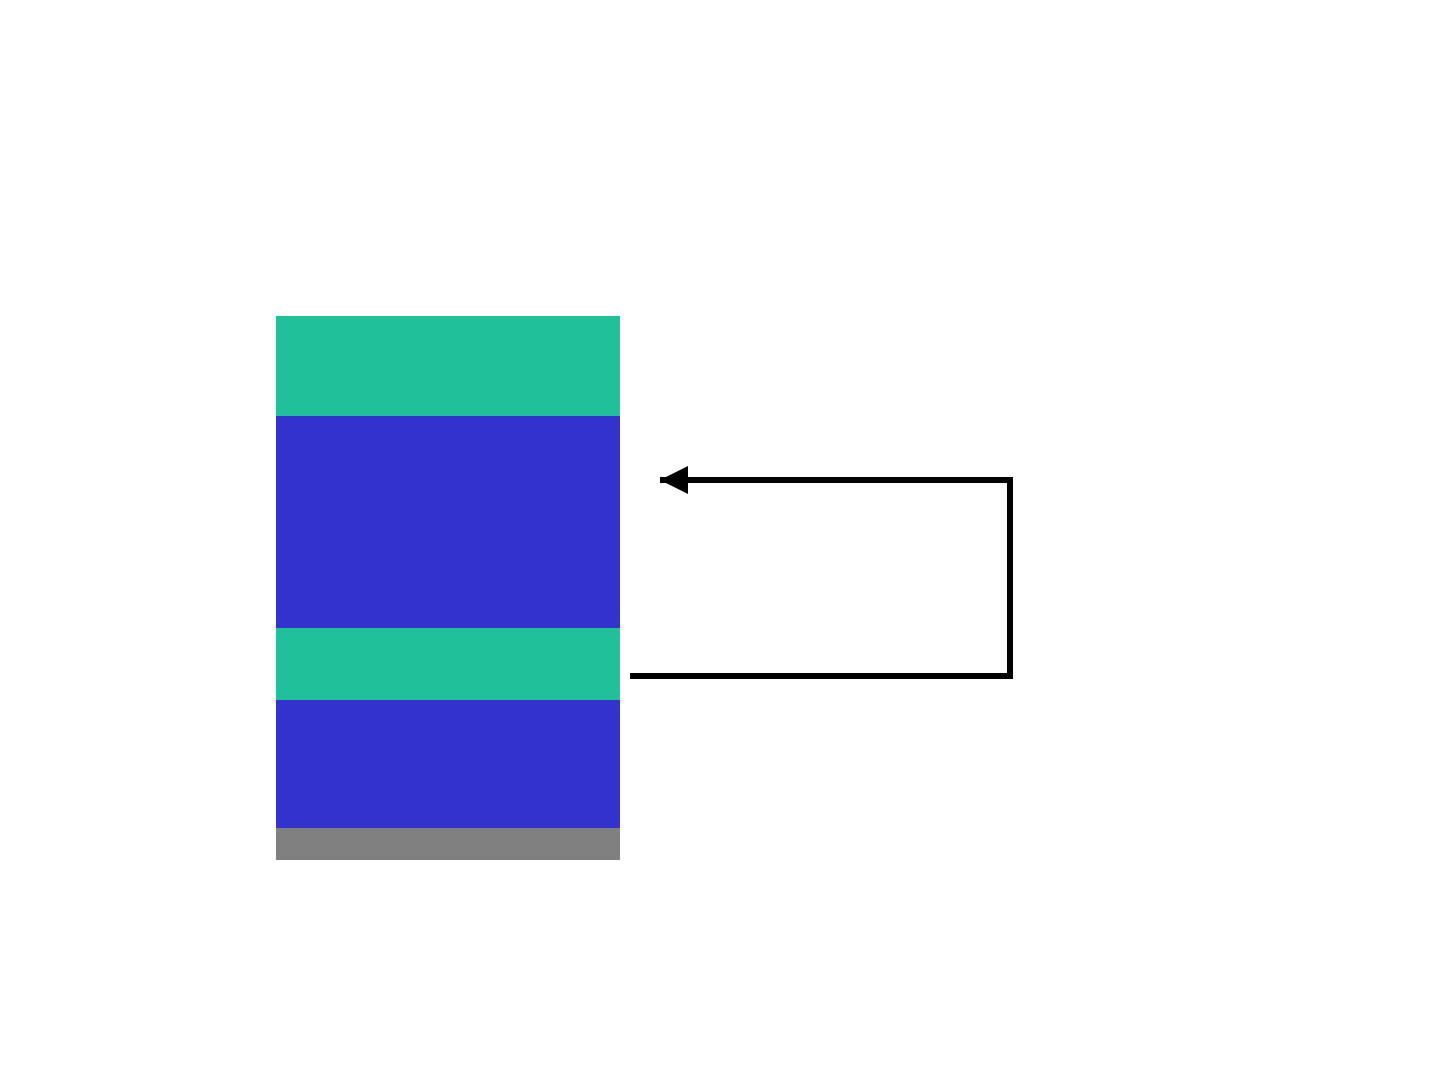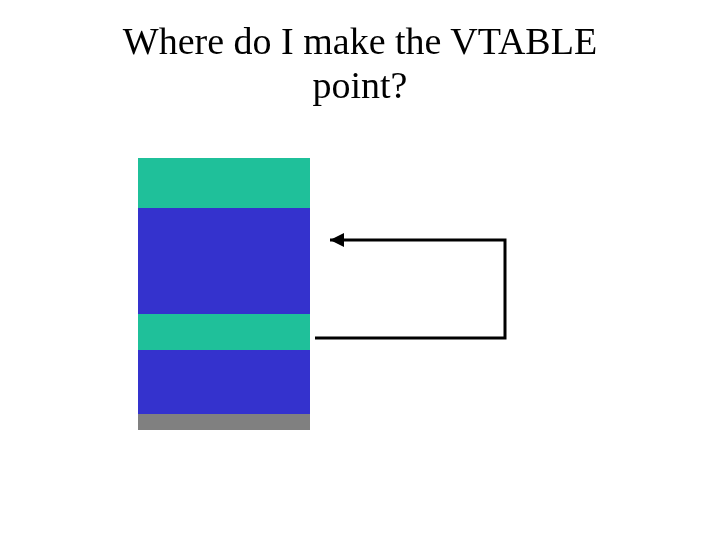--- a/index.html
+++ b/index.html
@@ -32,22 +32,21 @@
     left: 310px;
     top: 230px;
     width: 205px;
     height: 116px;
   }
 </style>
 </head>
 <body>
 
 <div class="title">
-  <span>Where do I make the VTABLE</span><br>
-  <span>point?</span>
+  <br>
 </div>
 
 <div class="stack" id="stack">
     <div class="seg" style="height: 50px; background: rgb(31, 192, 154);"></div>
     <div class="seg" style="height: 106px; background: rgb(52, 50, 205);"></div>
     <div class="seg" style="height: 36px; background: rgb(31, 192, 154);"></div>
     <div class="seg" style="height: 64px; background: rgb(52, 50, 205);"></div>
     <div class="seg" style="height: 16px; background: rgb(128, 128, 128);"></div>
   </div>
 

